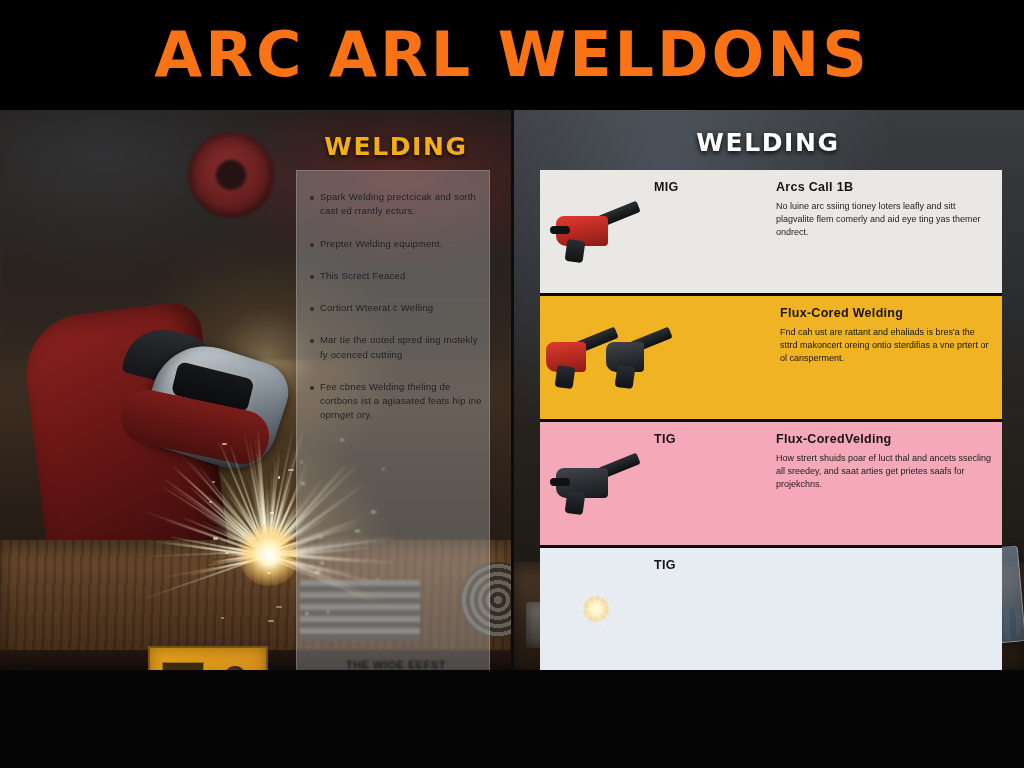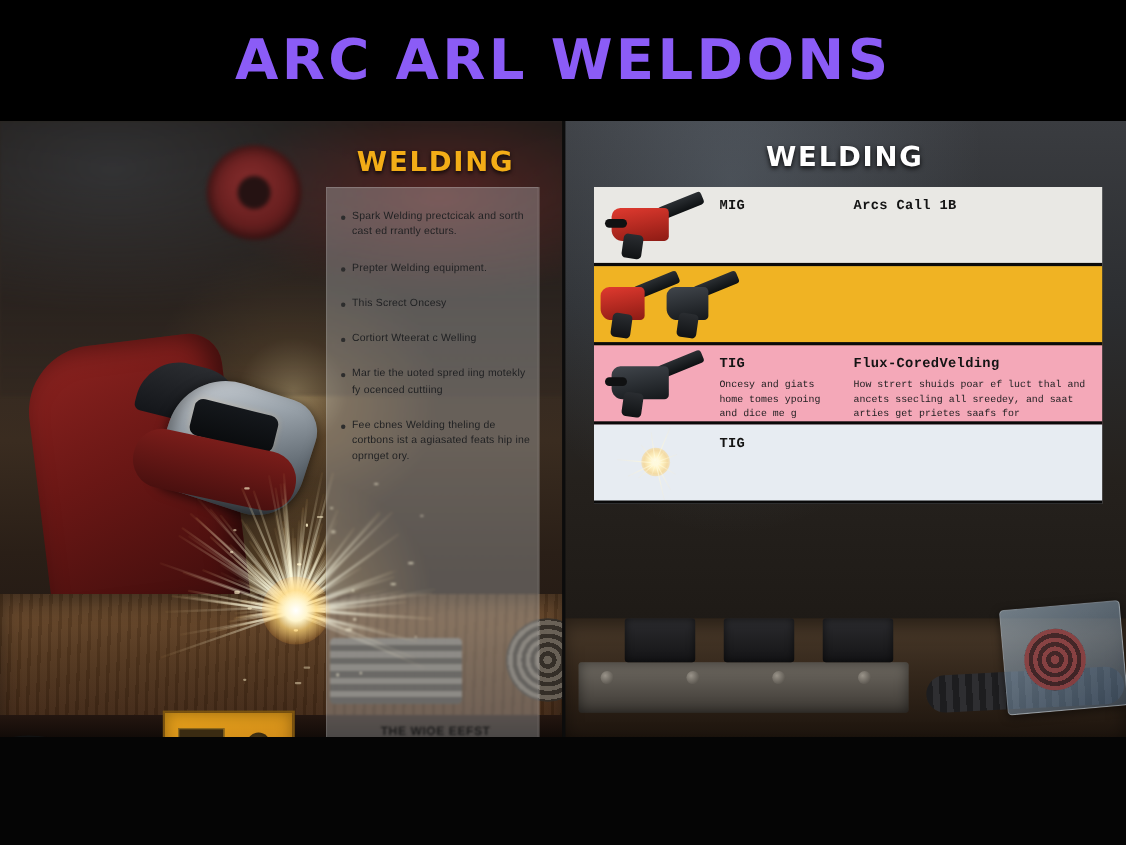--- a/index.html
+++ b/index.html
@@ -18,23 +18,23 @@
   
   .title-bar {
     position: absolute; left: 0; top: 0;
     width: 1024px; height: 110px;
     background: #000;
     display: flex; align-items: center; justify-content: center;
   }
   .title-text {
     font-family: "DejaVu Sans", sans-serif;
     font-weight: 900;
-    font-size: 51px;
+    font-size: 62px;
     letter-spacing: 3px;
-    color: #8b5cf6;
+    color: #f97316;
     text-shadow: 0 0 2px #000;
     white-space: nowrap;
     line-height: 1;
   }
 
   
   .body-area {
     position: absolute; left: 0; top: 110px;
     width: 1024px; height: 560px;
     display: flex;
@@ -286,24 +286,23 @@
     color: #ffffff;
     text-shadow: 0 2px 5px rgba(0,0,0,0.9);
   }
 
   
   .table {
     position: absolute; left: 28px; top: 60px; width: 462px;
   }
   .trow {
     display: flex;
-    height: 72px;
+    height: 126px;
     border-bottom: 3px solid #0a0a0a;
     overflow: hidden;
-    font-family: Liberation Mono, monospace;
   }
   .trow.r1 { background: #e9e8e4; }
   .trow.r2 { background: #f0b323; }
   .trow.r3 { background: #f4a8b8; }
   .trow.r4 { background: #e7ecf2; }
 
   .cell-img {
     flex: 0 0 112px;
     position: relative;
     display: flex; align-items: center; justify-content: center;
@@ -670,21 +669,21 @@
           <div class="bullet">
             <div class="bullet-dot"></div>
             <div class="bullet-text">Spark Welding prectcicak and sorth cast ed rrantly ecturs.</div>
           </div>
           <div class="bullet">
             <div class="bullet-dot"></div>
             <div class="bullet-text">Prepter Welding equipment.</div>
           </div>
           <div class="bullet">
             <div class="bullet-dot"></div>
-            <div class="bullet-text">This Screct Oncesy</div>
+            <div class="bullet-text">This Screct Feaced</div>
           </div>
           <div class="bullet">
             <div class="bullet-dot"></div>
             <div class="bullet-text">Cortiort Wteerat c Welling</div>
           </div>
           <div class="bullet">
             <div class="bullet-dot"></div>
             <div class="bullet-text">Mar tie the uoted spred iing motekly fy ocenced cuttiing</div>
           </div>
           <div class="bullet">
@@ -722,20 +721,21 @@
                 <div class="tool-body"></div>
                 <div class="tool-grip"></div>
                 <div class="tool-cable"></div>
               </div>
             </div>
             <div class="cell-mid">
               <div class="cell-title">MIG</div>
             </div>
             <div class="cell-right">
               <div class="cell-title">Arcs Call 1B</div>
+              <div class="cell-body">No luine arc ssiing tioney loters leafly and sitt plagvalite flem comerly and aid eye ting yas themer ondrect.</div>
             </div>
           </div>
           <div class="trow r2" style="background: rgb(240, 179, 35);">
             <div class="cell-img">
               <div style="display: flex; gap: 0px;">
                 <div class="tool tool-red" style="width: 60px;">
                   <div class="tool-nozzle" style="left:36px"></div>
                   <div class="tool-body" style="width:40px"></div>
                   <div class="tool-grip"></div>
                 </div>
@@ -743,33 +743,36 @@
                   <div class="tool-nozzle" style="left:30px"></div>
                   <div class="tool-body" style="width:38px"></div>
                   <div class="tool-grip"></div>
                 </div>
               </div>
             </div>
             <div class="cell-mid">
               <div class="cell-title"></div>
               <div class="cell-body"></div>
             </div>
+            <div class="cell-right">
+              <div class="cell-title">Flux-Cored Welding</div>
+              <div class="cell-body">Fnd cah ust are rattant and ehaliads is bres'a the sttrd makoncert oreing ontio sterdifias a vne prtert or ol cansperment.</div>
+            </div>
           </div>
           <div class="trow r3" style="background: rgb(244, 168, 184);">
             <div class="cell-img">
               <div class="tool tool-dark">
                 <div class="tool-nozzle"></div>
                 <div class="tool-body"></div>
                 <div class="tool-grip"></div>
                 <div class="tool-cable"></div>
               </div>
             </div>
             <div class="cell-mid">
               <div class="cell-title">TIG</div>
-              <div class="cell-body">Oncesy and giats home tomes ypoing and dice me g Welding toms voll r sture.</div>
             </div>
             <div class="cell-right">
               <div class="cell-title">Flux-CoredVelding</div>
               <div class="cell-body">How strert shuids poar ef luct thal and ancets ssecling all sreedey, and saat arties get prietes saafs for projekchns.</div>
             </div>
           </div>
           <div class="trow r4" style="background: rgb(231, 236, 242);">
             <div class="cell-img">
               <div class="spark-icon">
                 <div class="core"></div>

